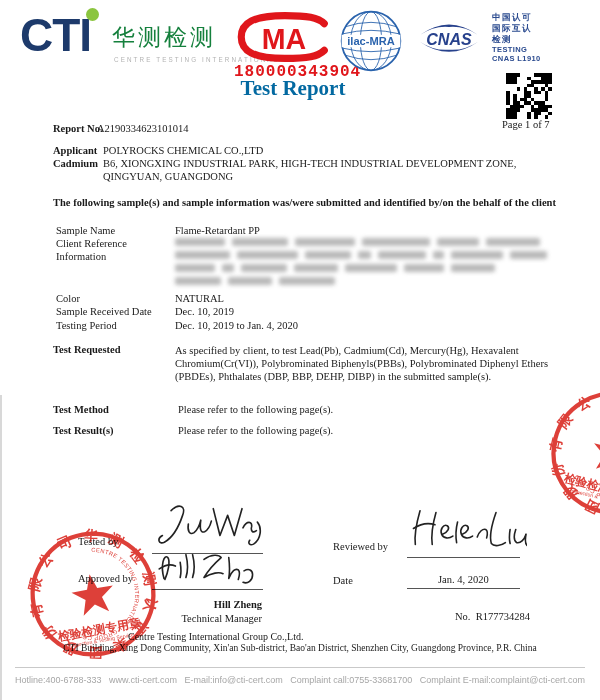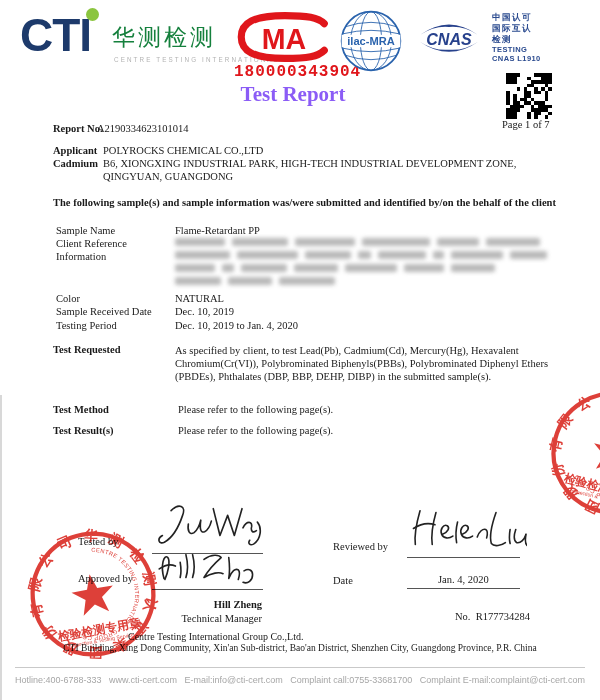--- a/index.html
+++ b/index.html
@@ -12,21 +12,21 @@
             font-size:46px;line-height:46px;color:#1d3a6b;letter-spacing:-1px;}
   .cti-dot{left:86px;top:8px;width:13px;height:13px;border-radius:50%;background:#8bc53f;}
   .cti-cn{left:112px;top:20px;font-family:"Liberation Sans",sans-serif;font-size:23px;line-height:34px;
           color:#15803d;letter-spacing:3px;font-weight:500;}
   .cti-sub{left:114px;top:56px;font-family:"Liberation Sans",sans-serif;font-size:6.3px;
            color:#b3b3b3;letter-spacing:2.1px;white-space:nowrap;}
 
   .cma-box{left:233px;top:12px;width:104px;height:50px;}
   .cma-num{left:234px;top:63px;width:104px;text-align:center;font-family:Liberation Mono, monospace;
            font-weight:bold;font-size:16px;letter-spacing:1px;color:#e0161b;white-space:nowrap;}
-  .doc-title{left:222px;top:82px;width:142px;text-align:center;font-weight:bold;font-size:21px;color:#8b5cf6;}
+  .doc-title{left:222px;top:76px;width:142px;text-align:center;font-weight:bold;font-size:21px;color:#0369a1;}
 
   .ilac-box{left:339px;top:9px;width:64px;height:64px;}
   .cnas-box{left:414px;top:14px;width:70px;height:48px;}
 
   .accr{left:492px;top:12px;width:90px;font-family:"Liberation Sans",sans-serif;color:#2a4a8f;font-weight:bold;}
   .accr .cn{font-size:8.5px;line-height:11px;letter-spacing:1.5px;}
   .accr .en{font-size:7.5px;line-height:9px;letter-spacing:.4px;}
 
   .qr{left:506px;top:73px;width:46px;height:46px;display:grid;grid-template-columns:repeat(13,1fr);
       grid-template-rows:repeat(13,1fr);}

